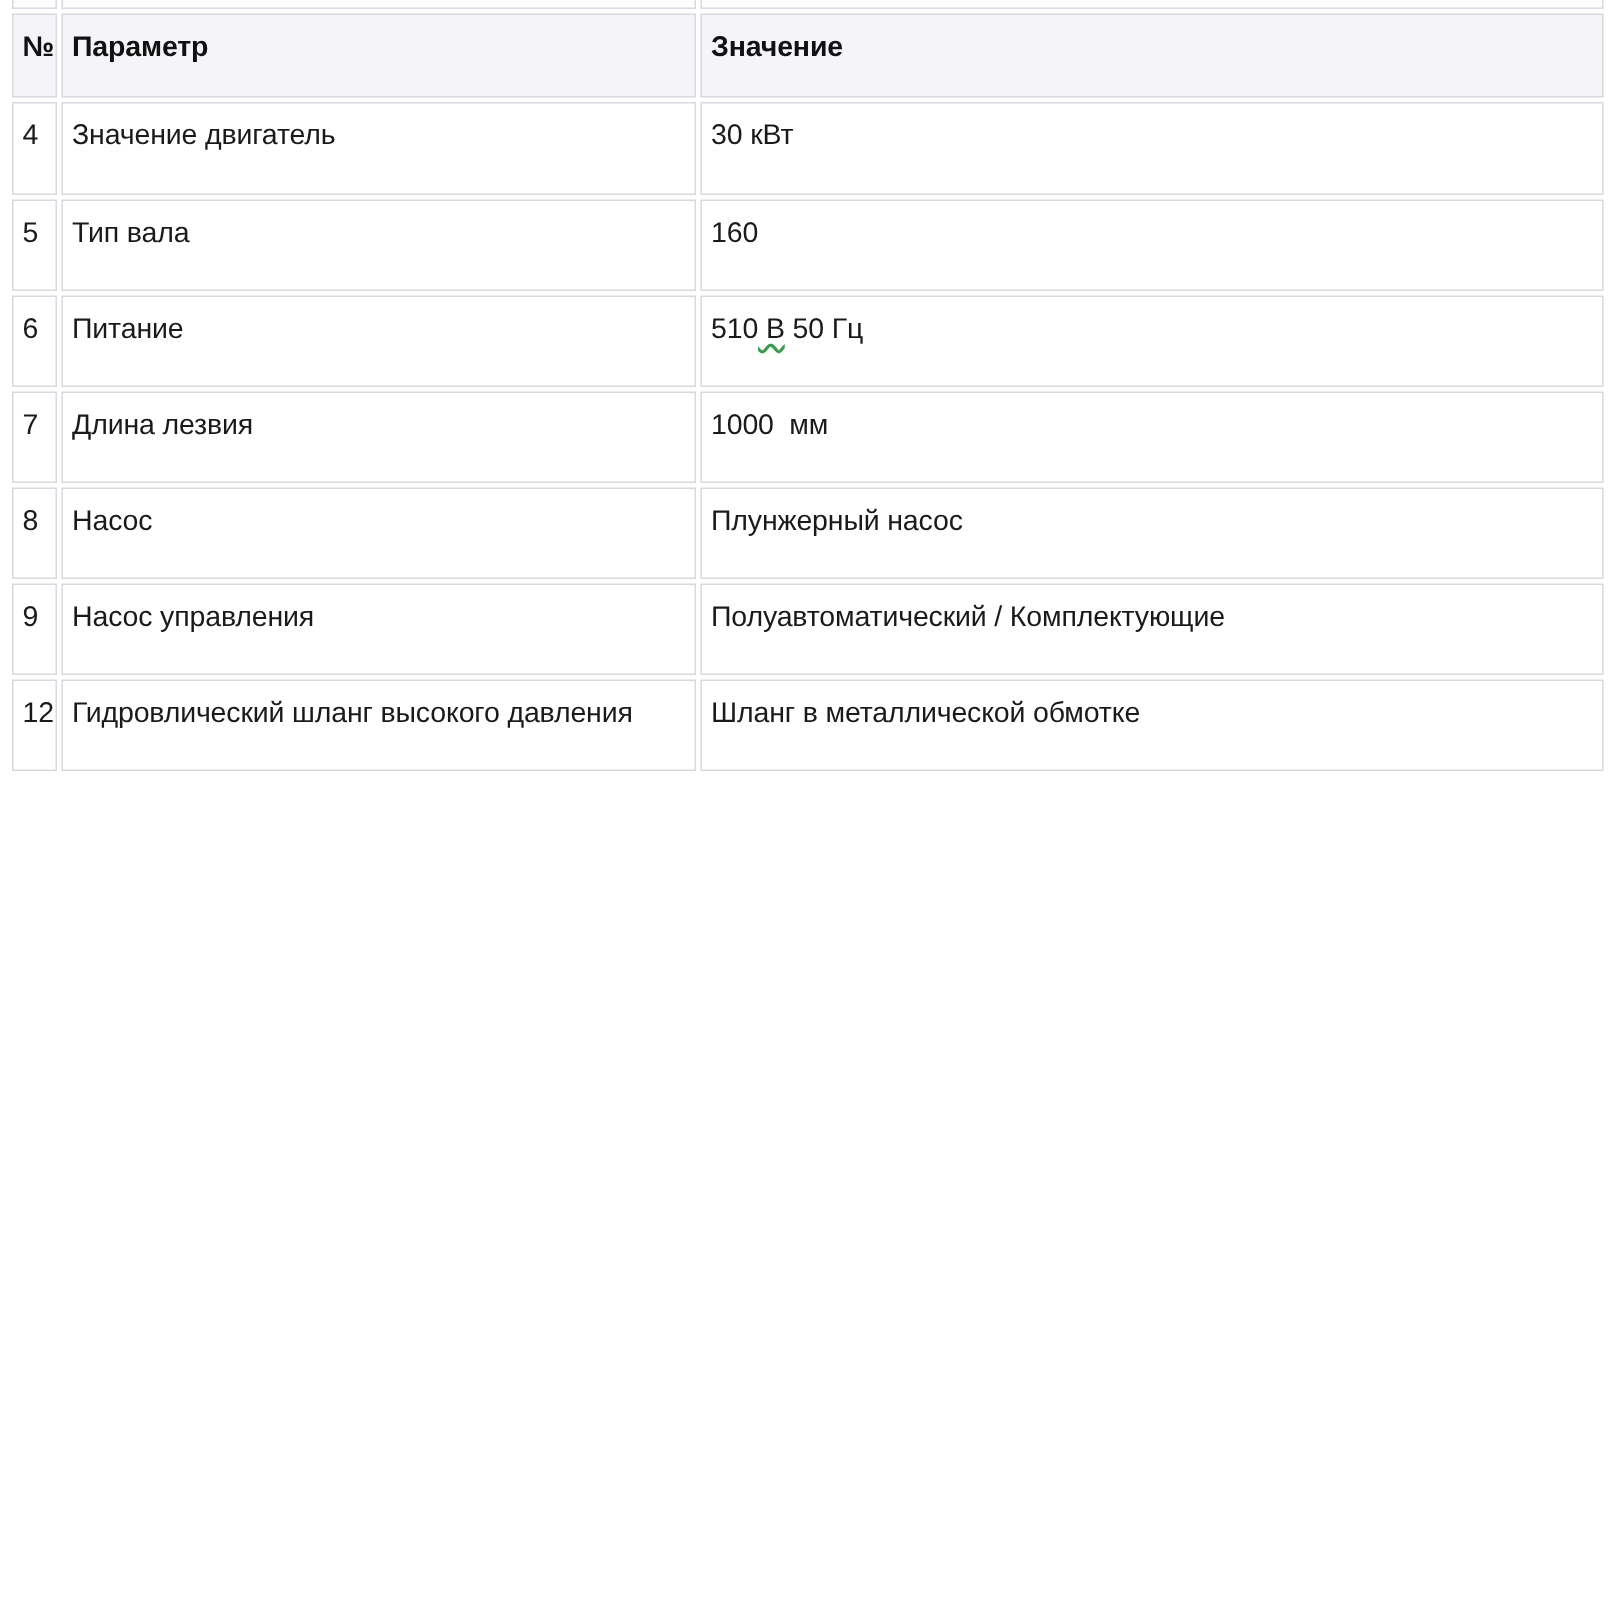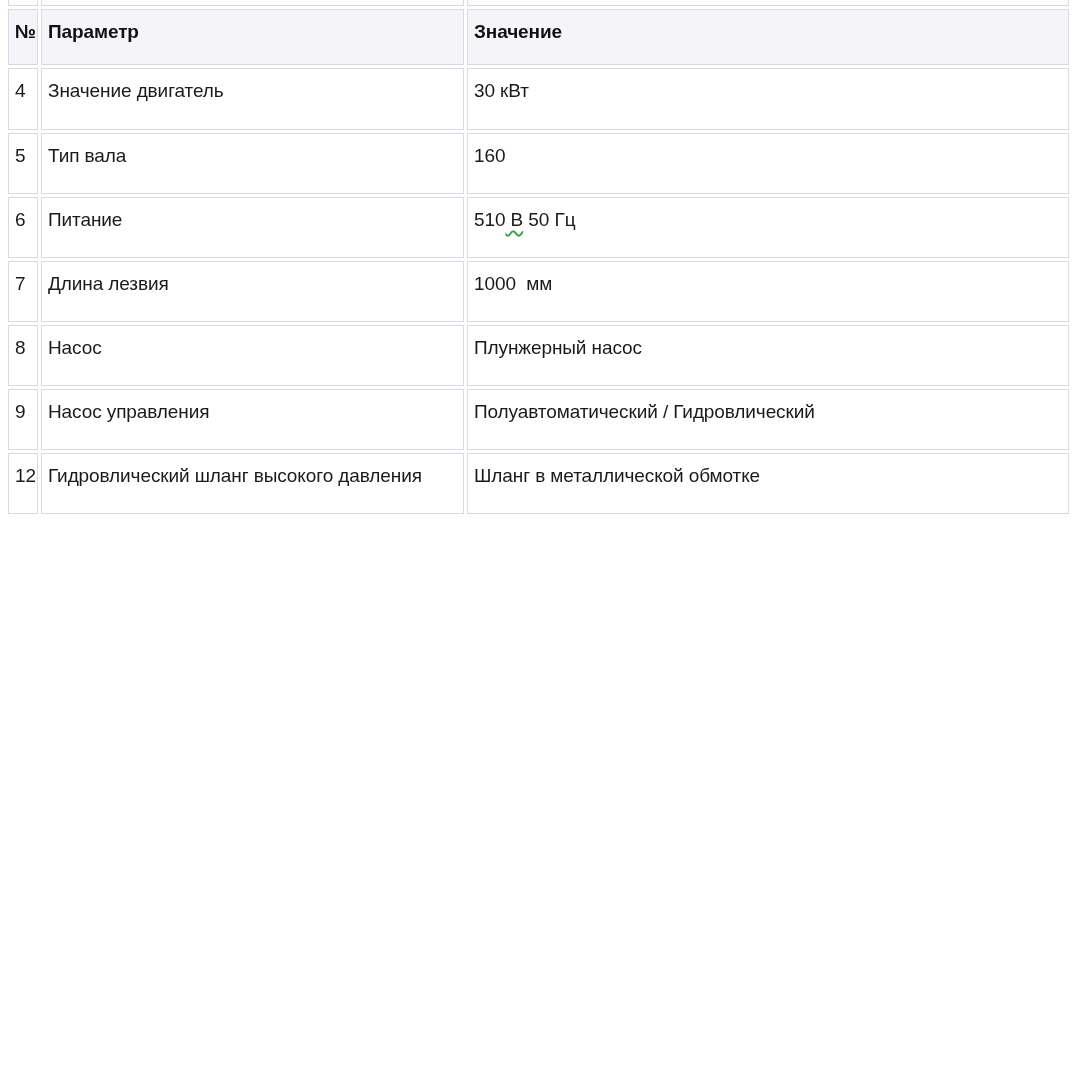--- a/index.html
+++ b/index.html
@@ -118,21 +118,21 @@
           <td class="col-value">1000  мм</td>
         </tr>
         <tr>
           <td class="col-num">8</td>
           <td class="col-param">Насос</td>
           <td class="col-value">Плунжерный насос</td>
         </tr>
         <tr>
           <td class="col-num">9</td>
           <td class="col-param">Насос управления</td>
-          <td class="col-value">Полуавтоматический / Гидровлический</td>
+          <td class="col-value">Полуавтоматический / Комплектующие</td>
         </tr>
         <tr>
           <td class="col-num">12</td>
           <td class="col-param">Гидровлический шланг высокого давления</td>
           <td class="col-value">Шланг в металлической обмотке</td>
         </tr>
       </tbody>
   </table>
 </div>
 

